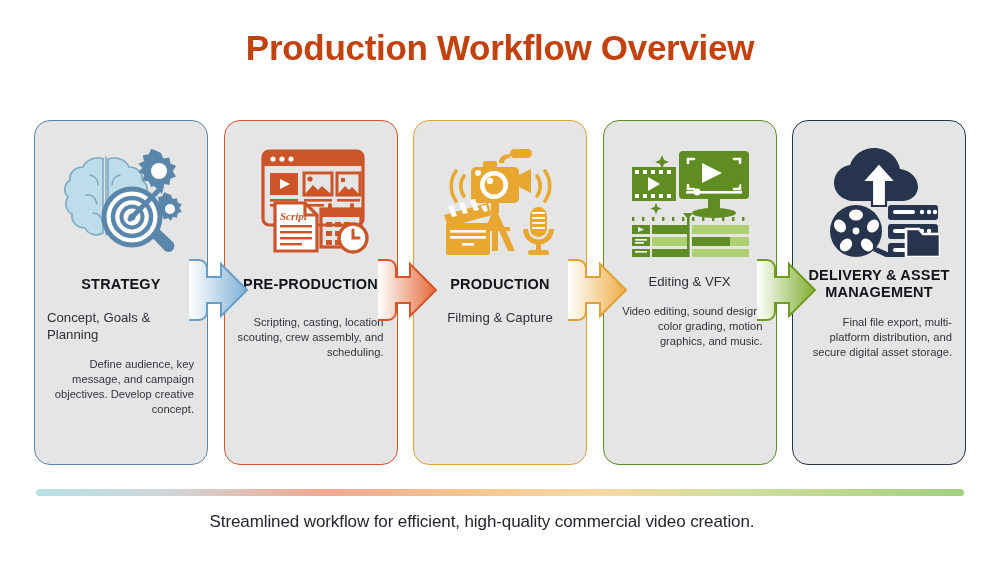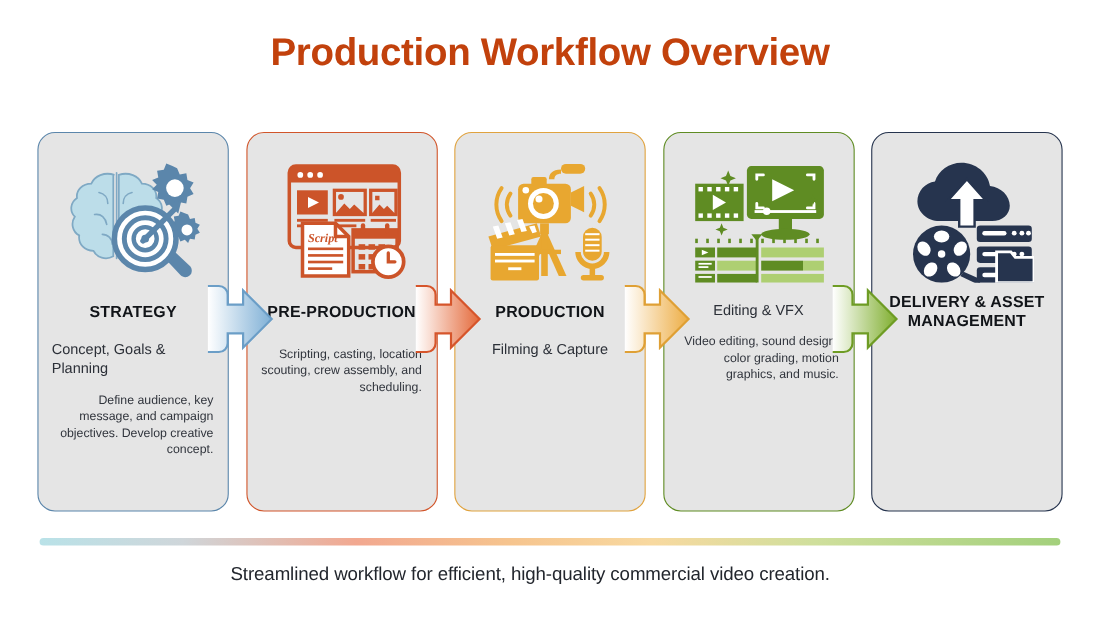--- a/index.html
+++ b/index.html
@@ -433,20 +433,21 @@
             <rect x="75" y="84" width="22" height="4" rx="2"></rect>
             <circle cx="104" cy="86" r="2.2"></circle>
               <circle cx="111" cy="86" r="2.2"></circle>
             <rect x="75" y="103" width="22" height="4" rx="2"></rect>
           </g>
 
           <path d="M88 84h13l4 5h17v23H88z" fill="#26344e" stroke="#ffffff" stroke-width="2.6"></path>
         </svg>
       </div>
       <div class="card-title">DELIVERY &amp; ASSET MANAGEMENT</div>
+      <div class="card-desc">Final file export, multi-platform distribution, and secure digital asset storage.</div>
     </div>
 
   </div>
 
   <div class="arrow a1" id="arrow-0">
     <svg width="74" height="76" viewBox="0 0 74 76">
       <defs>
         <linearGradient id="ag0" x1="0" y1="0" x2="1" y2="0">
           <stop offset="0%" stop-color="#ffffff"></stop>
             <stop offset="100%" stop-color="#7fb0d6"></stop>

